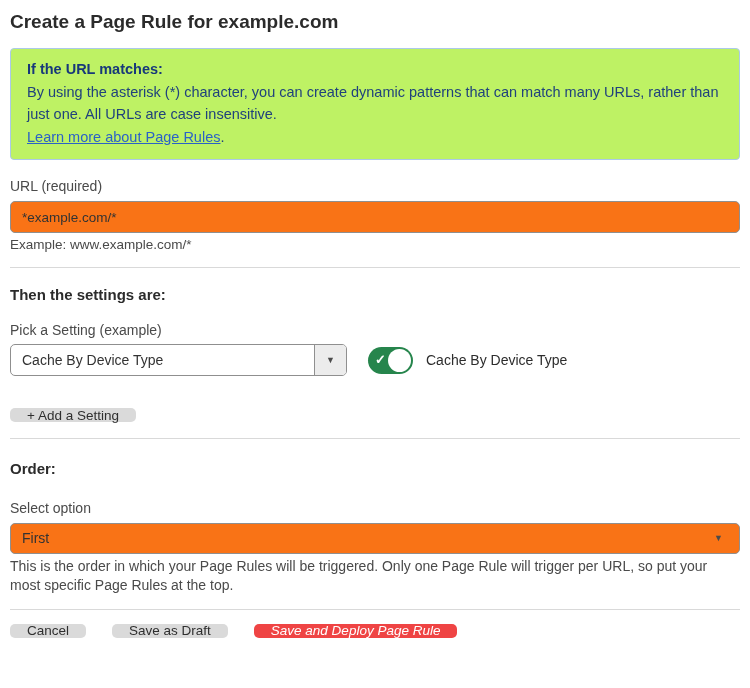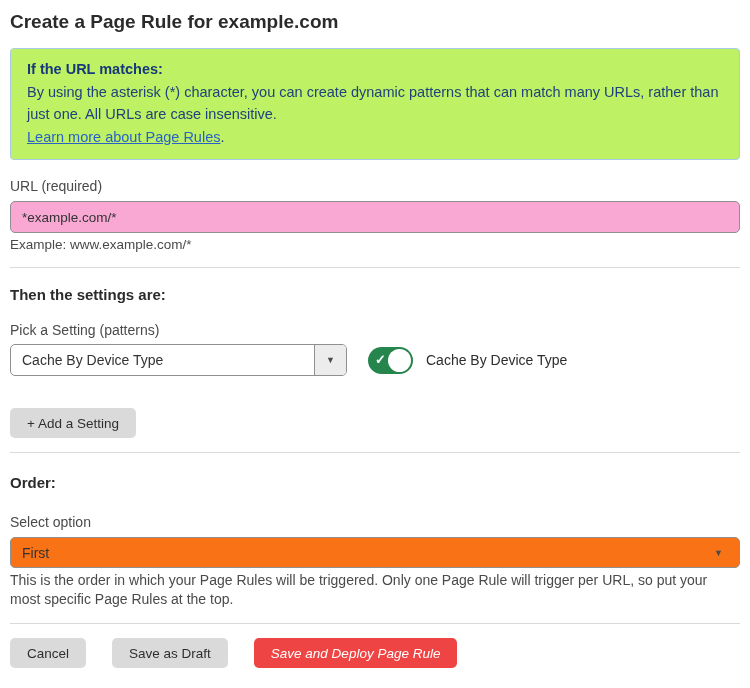--- a/index.html
+++ b/index.html
@@ -48,21 +48,21 @@
     display: block;
     width: 100%;
     height: 32px;
     margin-top: 6px;
     border: 1px solid #8f8f8f;
     border-radius: 5px;
     padding: 0 11px;
     font-family: "Liberation Sans", sans-serif;
     font-size: 13.5px;
     color: #333333;
-    background: #f9a8d4;
+    background: #f97316;
     outline: none;
   }
   .helper-text {
     margin-top: 4px;
     font-size: 13.5px;
     line-height: 16px;
     color: #4a4a4a;
   }
   .divider {
     border: none;
@@ -145,21 +145,21 @@
   .toggle-label {
     margin-left: 13px;
     font-size: 14px;
     color: #2d2d2d;
   }
   
   .btn {
     display: inline-flex;
     align-items: center;
     justify-content: center;
-    height: 30px;
+    height: 14px;
     padding: 0 17px;
     border: none;
     border-radius: 5px;
     font-family: "Liberation Sans", sans-serif;
     font-size: 13.5px;
     cursor: pointer;
   }
   .btn-gray {
     background: #dadada;
     color: #2f2f2f;
@@ -218,21 +218,21 @@
   <div><a class="info-link">Learn more about Page Rules</a><span>.</span></div>
 </div>
 
 <div class="field-label">URL (required)</div>
 <input class="text-input" type="text" value="*example.com/*" style="">
 <div class="helper-text">Example: www.example.com/*</div>
 
 <hr class="divider">
 
 <div class="section-heading">Then the settings are:</div>
-<div class="field-label picker-label">Pick a Setting (patterns)</div>
+<div class="field-label picker-label">Pick a Setting (example)</div>
 
 <div class="setting-row">
   <div class="split-select">
     <span class="select-value">Cache By Device Type</span>
     <span class="select-arrow-box">
         <span>▼</span>
       </span>
   </div>
   <div class="toggle">
     <span class="toggle-check">✓</span>

